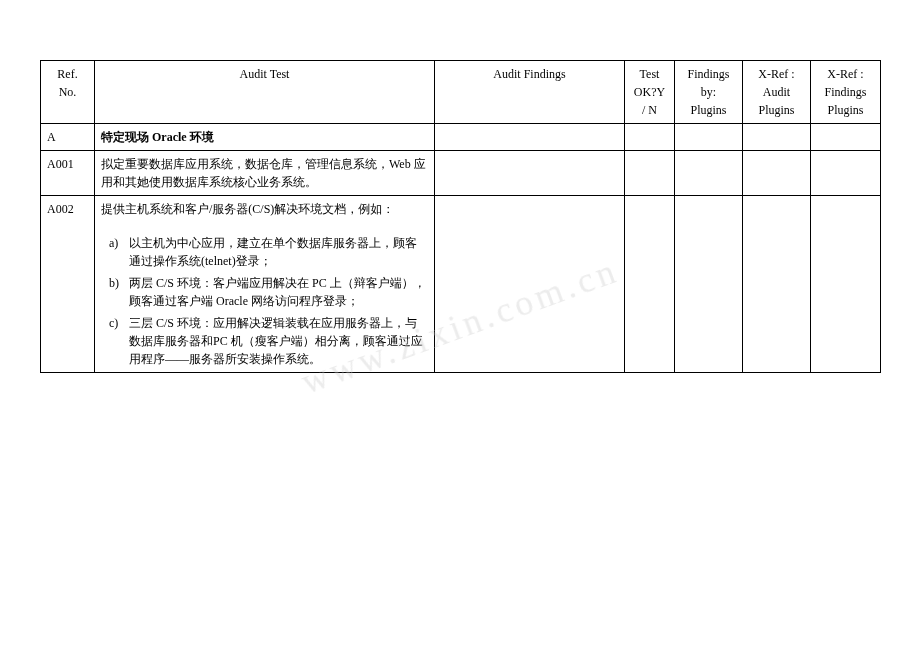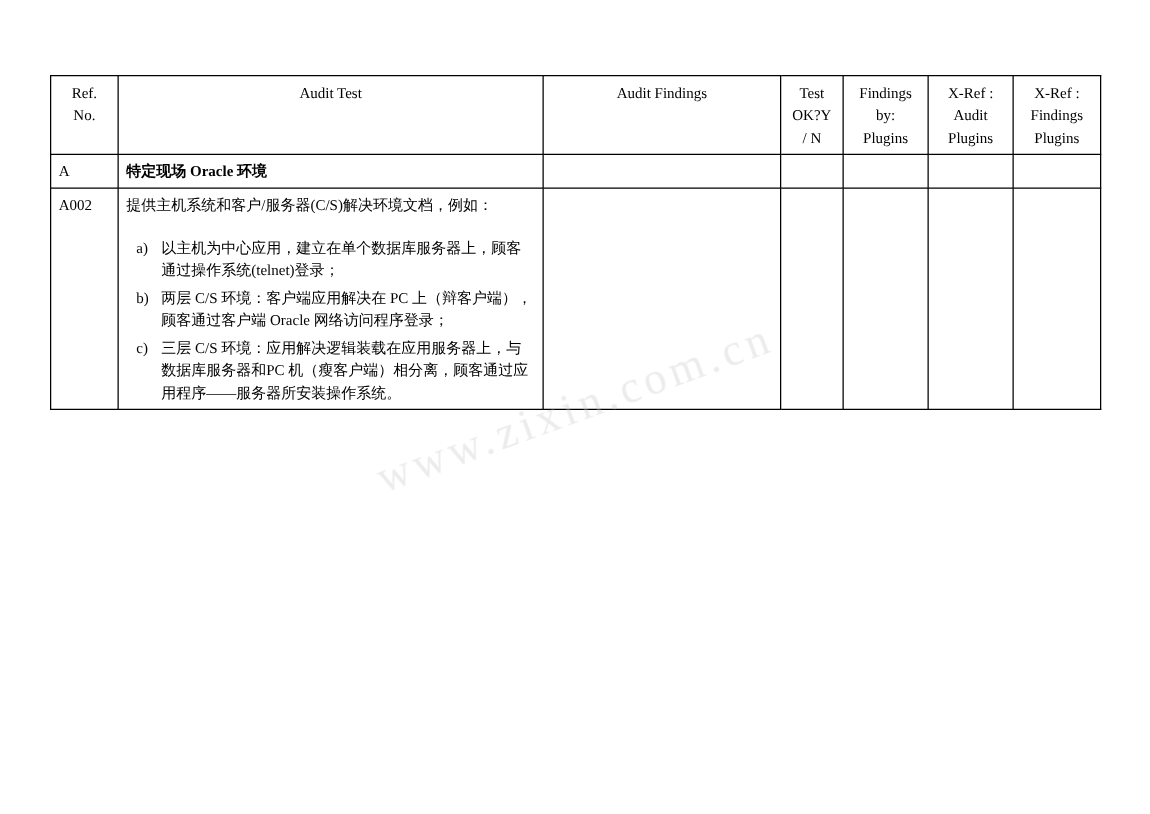--- a/index.html
+++ b/index.html
@@ -113,20 +113,29 @@
           <span class="bold">特定现场 Oracle 环境</span>
         </td>
         <td></td>
         <td></td>
         <td></td>
         <td></td>
         <td></td>
       </tr>
 
 
+      <tr>
+        <td>A001</td>
+        <td>拟定重要数据库应用系统，数据仓库，管理信息系统，Web 应用和其她使用数据库系统核心业务系统。</td>
+        <td></td>
+        <td></td>
+        <td></td>
+        <td></td>
+        <td></td>
+      </tr>
 
       <tr>
         <td>A002</td>
         <td>
           <div style="margin-bottom:16px;">提供主机系统和客户/服务器(C/S)解决环境文档，例如：</div>
           <div class="sub-item" style="margin-bottom:4px; padding-left:8px;">
             <span class="sub-label">a)</span>
             <span>以主机为中心应用，建立在单个数据库服务器上，顾客通过操作系统(telnet)登录；</span>
           </div>
           <div class="sub-item" style="margin-bottom:4px; padding-left:8px;">

